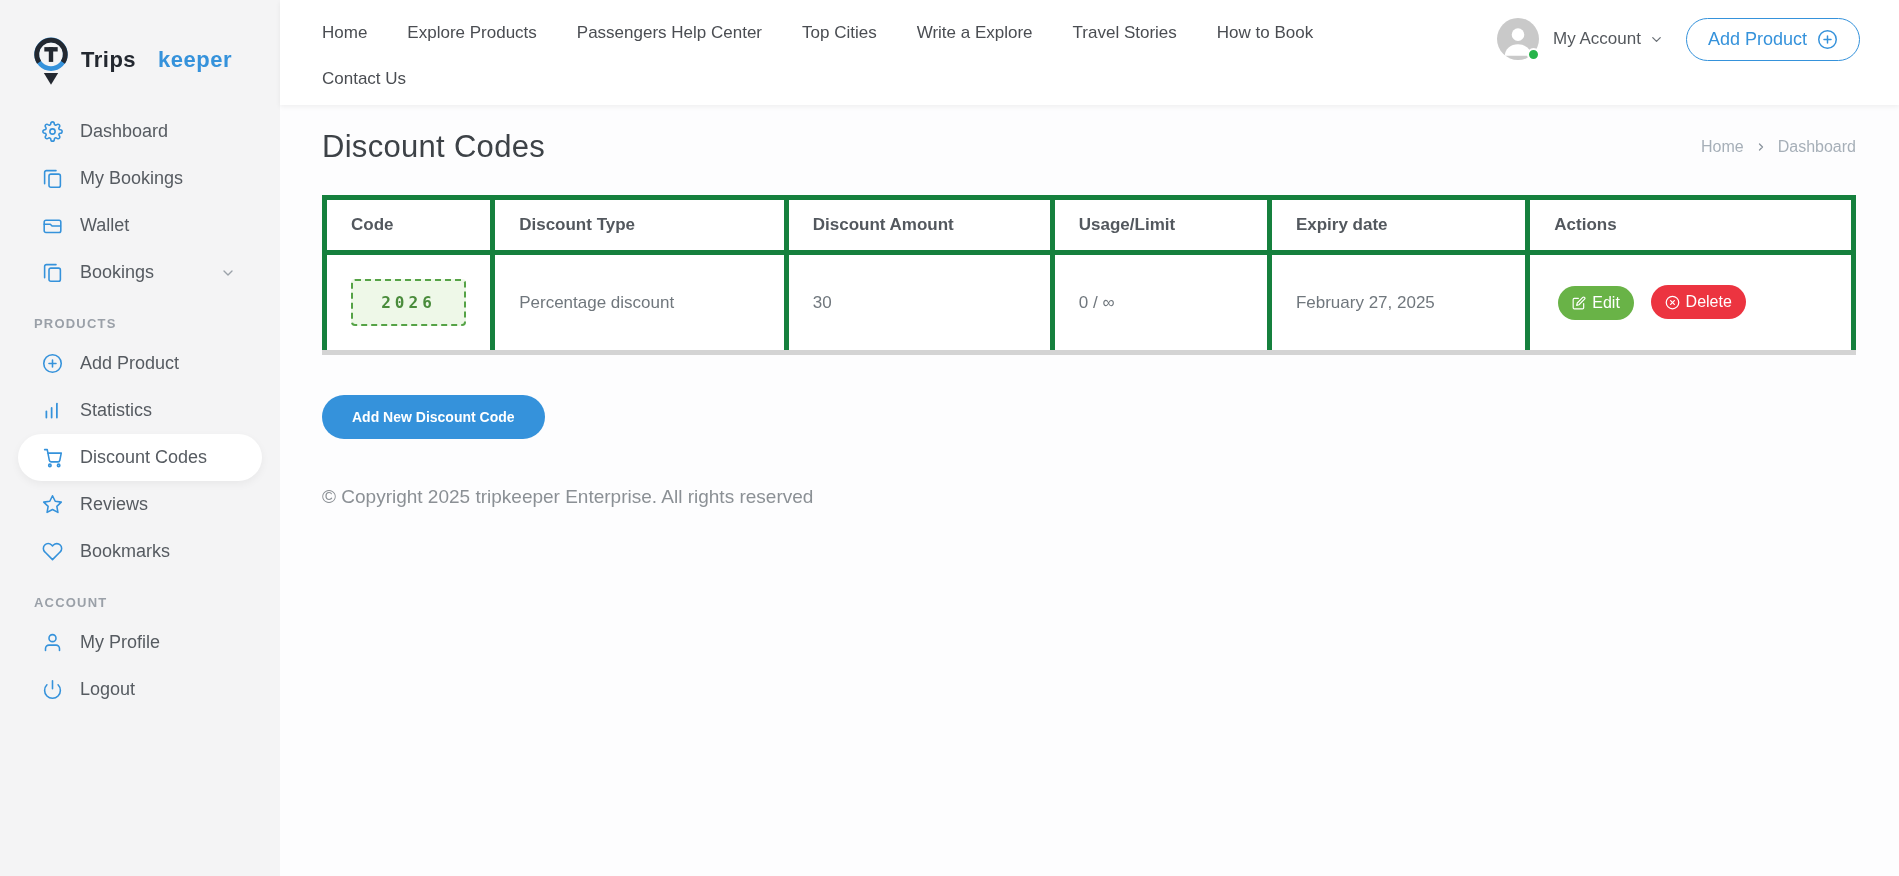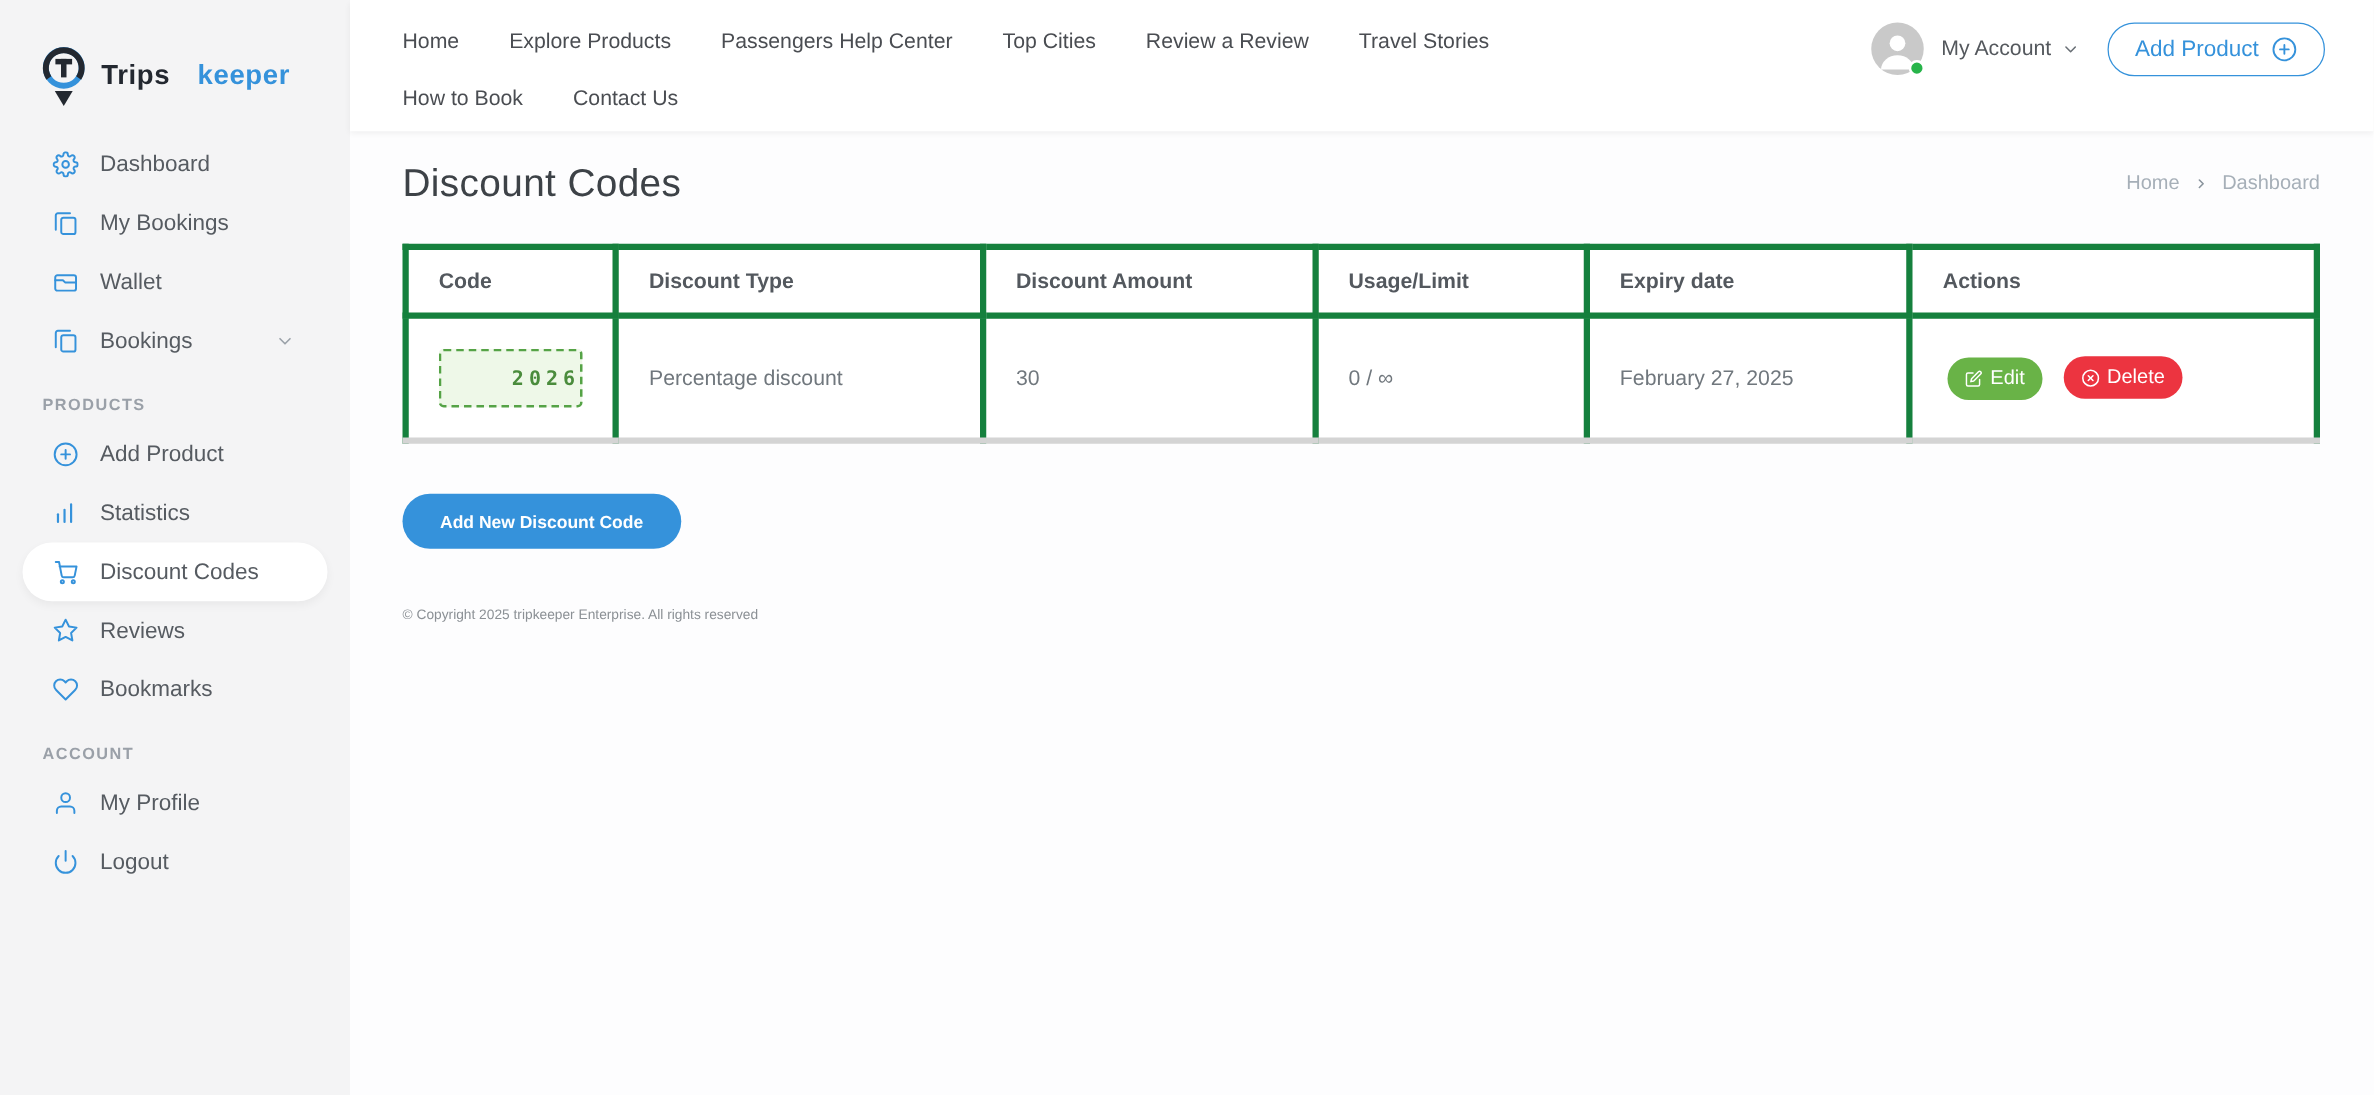--- a/index.html
+++ b/index.html
@@ -50,30 +50,30 @@
   .breadcrumb .sep{color:#8a949d; display:flex;}
 
   .table-wrap{margin-top:30px;}
   table{width:100%; border-collapse:collapse; background:#fff;}
   th,td{border:5px solid #15803d; text-align:left; padding-left:24px;}
   th{height:55px; font-size:17px; color:#53585e; font-weight:bold;}
   td{height:100px; font-size:17px; color:#70777d;}
   tr:last-child td{border-bottom-color:#d4d4d4;}
   .code-badge{display:inline-block; background:var(--badge-bg); border:2px dashed var(--badge-border);
               color:var(--badge-text); font-family:"DejaVu Sans Mono", monospace; font-weight:bold;
-              font-size:16px; letter-spacing:4px; padding:12px 0; width:115px; text-align:right; border-radius:4px;}
+              font-size:16px; letter-spacing:4px; padding:12px 0; width:115px; text-align:center; border-radius:4px;}
   .actions-cell{padding-left:28px;}
   .pill-btn{display:inline-flex; align-items:center; gap:6px; border:none; color:#fff; font-size:16px;
             height:34px; padding:0 14px; border-radius:17px; cursor:pointer; font-family:inherit;}
   .pill-btn.edit{background:var(--green); margin-right:12px;}
   .pill-btn.delete{background:var(--red);}
 
   .add-new-btn{margin-top:40px; background:var(--accent); color:#fff; border:none; border-radius:999px;
                padding:0 30px; height:44px; font-size:14px; font-weight:bold; font-family:inherit; cursor:pointer;}
-  .footer{margin-top:47px; color:#8b9095; font-size:11px;}
+  .footer{margin-top:47px; color:#8b9095; font-size:19px;}
 
   svg{display:block;}
 </style>
 </head>
 <body>
 
 <aside class="sidebar">
   <div class="logo-row">
     <span>
       <svg width="42" height="52" viewBox="0 0 44 54" fill="none">
@@ -212,21 +212,21 @@
 </aside>
 
 <div class="main">
 
   <header class="header">
     <nav class="nav-links">
       <a>Home</a>
       <a>Explore Products</a>
       <a>Passengers Help Center</a>
       <a>Top Cities</a>
-      <a>Review a Review</a>
+      <a>Write a Explore</a>
       <a>Travel Stories</a>
       <a>How to Book</a>
       <a>Contact Us</a>
     </nav>
 
     <div class="acct">
       <div class="avatar">
         <svg width="42" height="42" viewBox="0 0 24 24">
           <circle cx="12" cy="9.5" r="3.6" fill="#fff"></circle>
           <path d="M4.5 21.5a7.5 6.5 0 0 1 15 0z" fill="#fff"></path>

